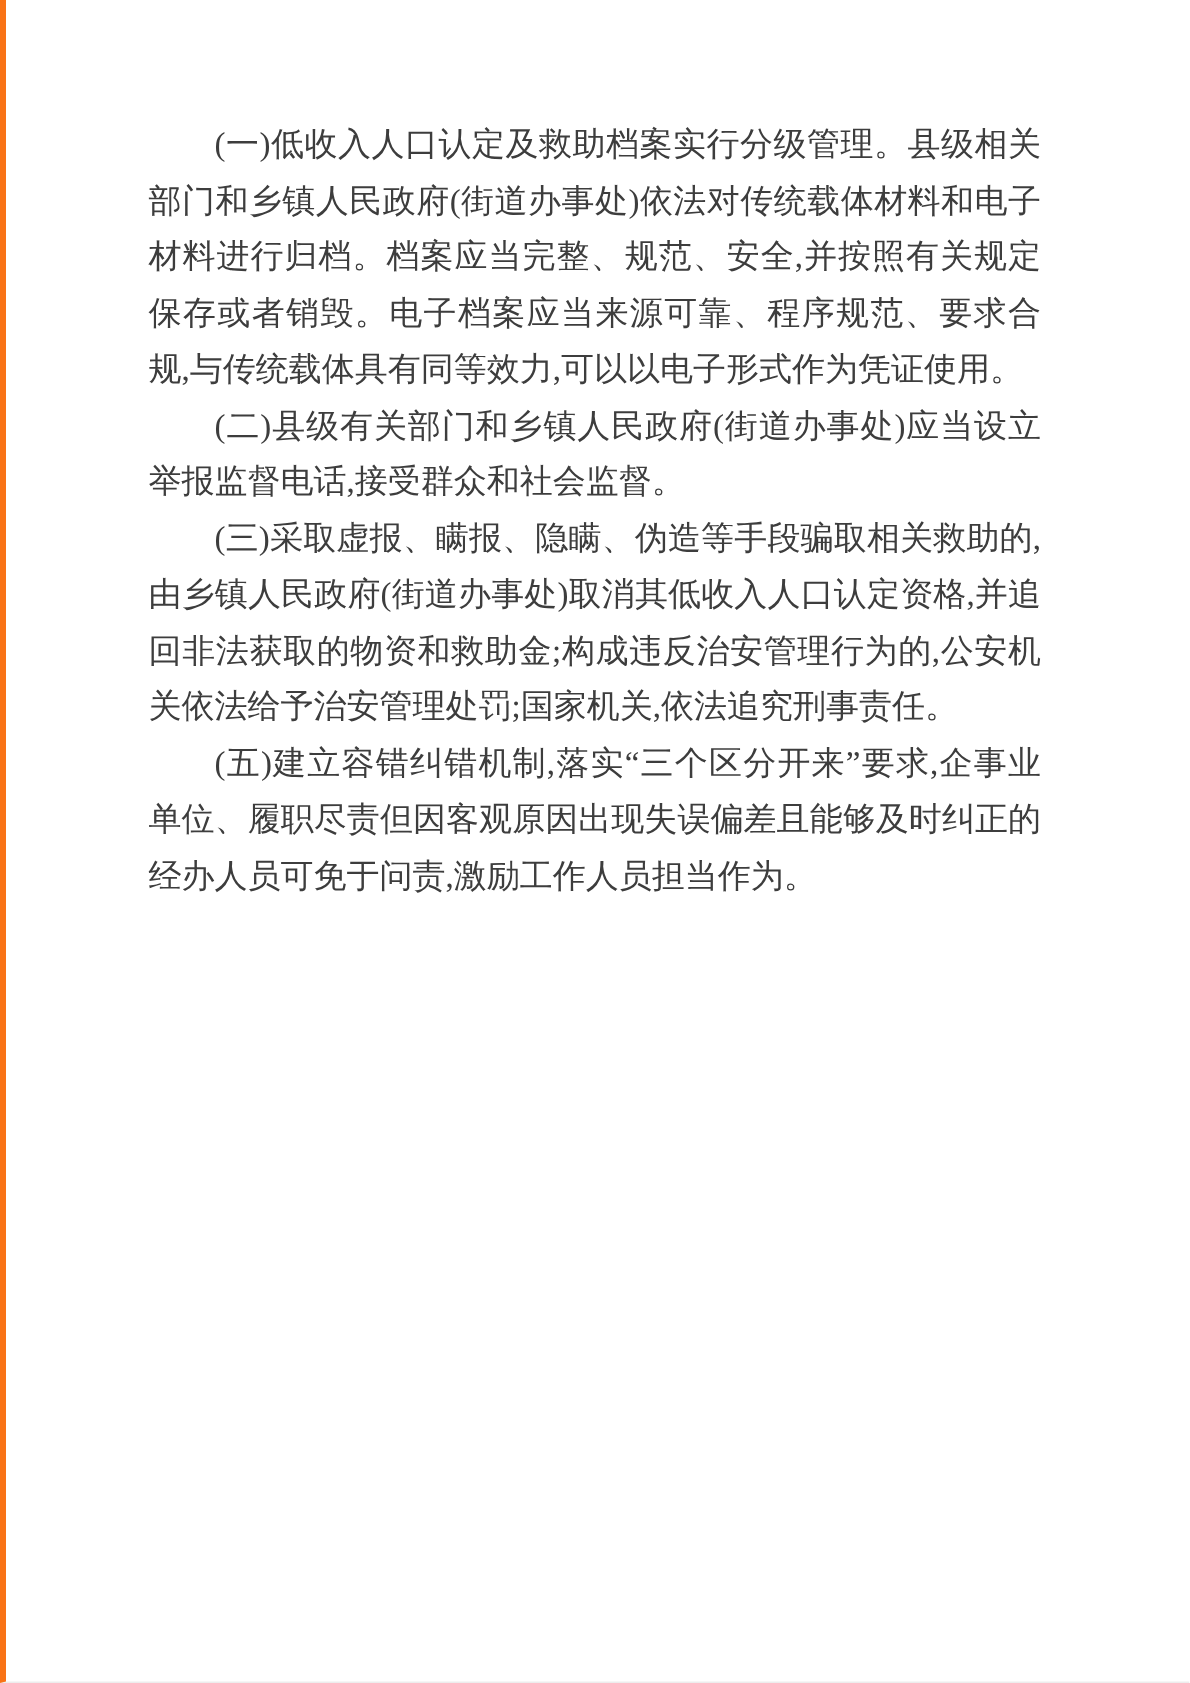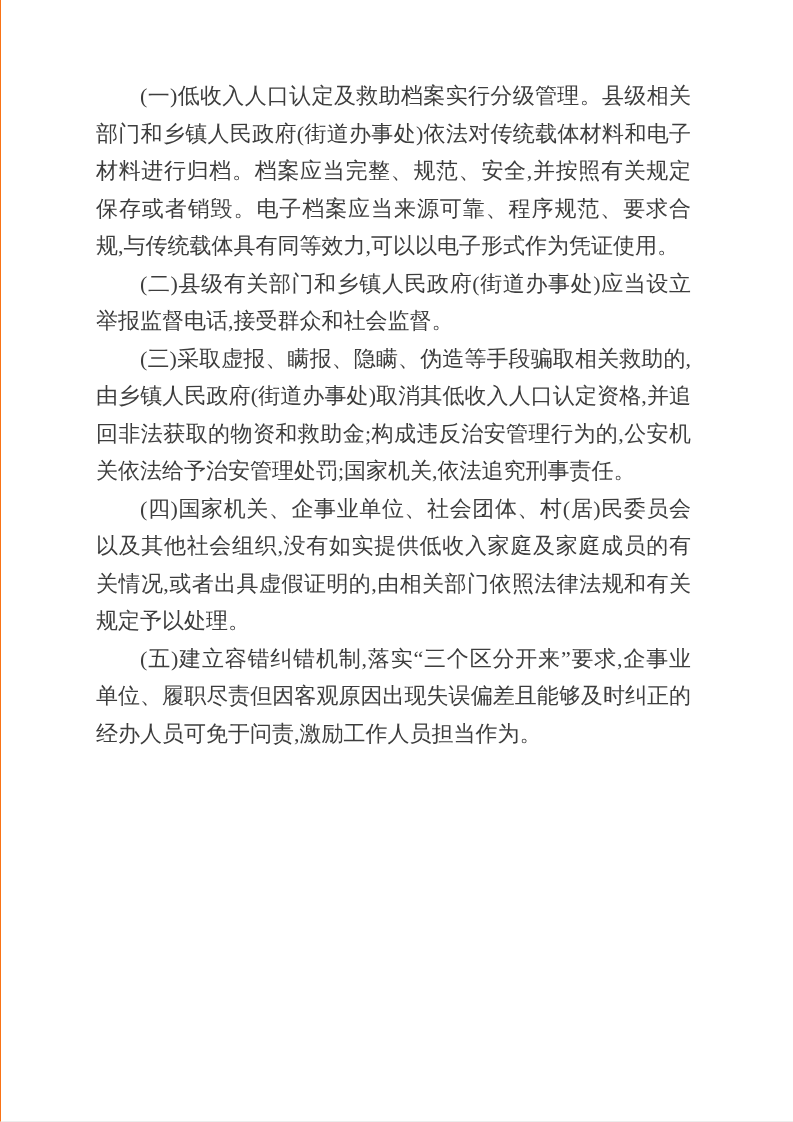--- a/index.html
+++ b/index.html
@@ -6,21 +6,21 @@
     margin: 0;
     padding: 0;
     background: #ffffff;
   }
   .page {
     position: relative;
     width: 793px;
     height: 1122px;
     box-sizing: border-box;
     background: #ffffff;
-    border-left: 1px solid #f97316;
+    border-left: 4px solid #f97316;
     border-bottom: 1px solid #ededed;
     padding: 77px 103px 0 95px;
     overflow: hidden;
     font-family: "Liberation Serif", "DejaVu Serif", serif;
   }
   .doc-body {
     width: 595px;
   }
   .para {
     margin: 0;
@@ -37,16 +37,15 @@
   }
 </style>
 </head>
 <body>
 
 <div class="page">
   <div class="doc-body">
     <p class="para">(一)低收入人口认定及救助档案实行分级管理。县级相关部门和乡镇人民政府(街道办事处)依法对传统载体材料和电子材料进行归档。档案应当完整、规范、安全,并按照有关规定保存或者销毁。电子档案应当来源可靠、程序规范、要求合规,与传统载体具有同等效力,可以以电子形式作为凭证使用。</p>
     <p class="para">(二)县级有关部门和乡镇人民政府(街道办事处)应当设立举报监督电话,接受群众和社会监督。</p>
     <p class="para">(三)采取虚报、瞒报、隐瞒、伪造等手段骗取相关救助的,由乡镇人民政府(街道办事处)取消其低收入人口认定资格,并追回非法获取的物资和救助金;构成违反治安管理行为的,公安机关依法给予治安管理处罚;国家机关,依法追究刑事责任。</p>
-    <p class="para">(四)国家机关、企事业单位、社会团体、村(居)民委员会以及其他社会组织,没有如实提供低收入家庭及家庭成员的有关情况,或者出具虚假证明的,由相关部门依照法律法规和有关规定予以处理。</p>
     <p class="para">(五)建立容错纠错机制,落实“三个区分开来”要求,企事业单位、履职尽责但因客观原因出现失误偏差且能够及时纠正的经办人员可免于问责,激励工作人员担当作为。</p>
   </div>
 </div>
 
 </body></html>

